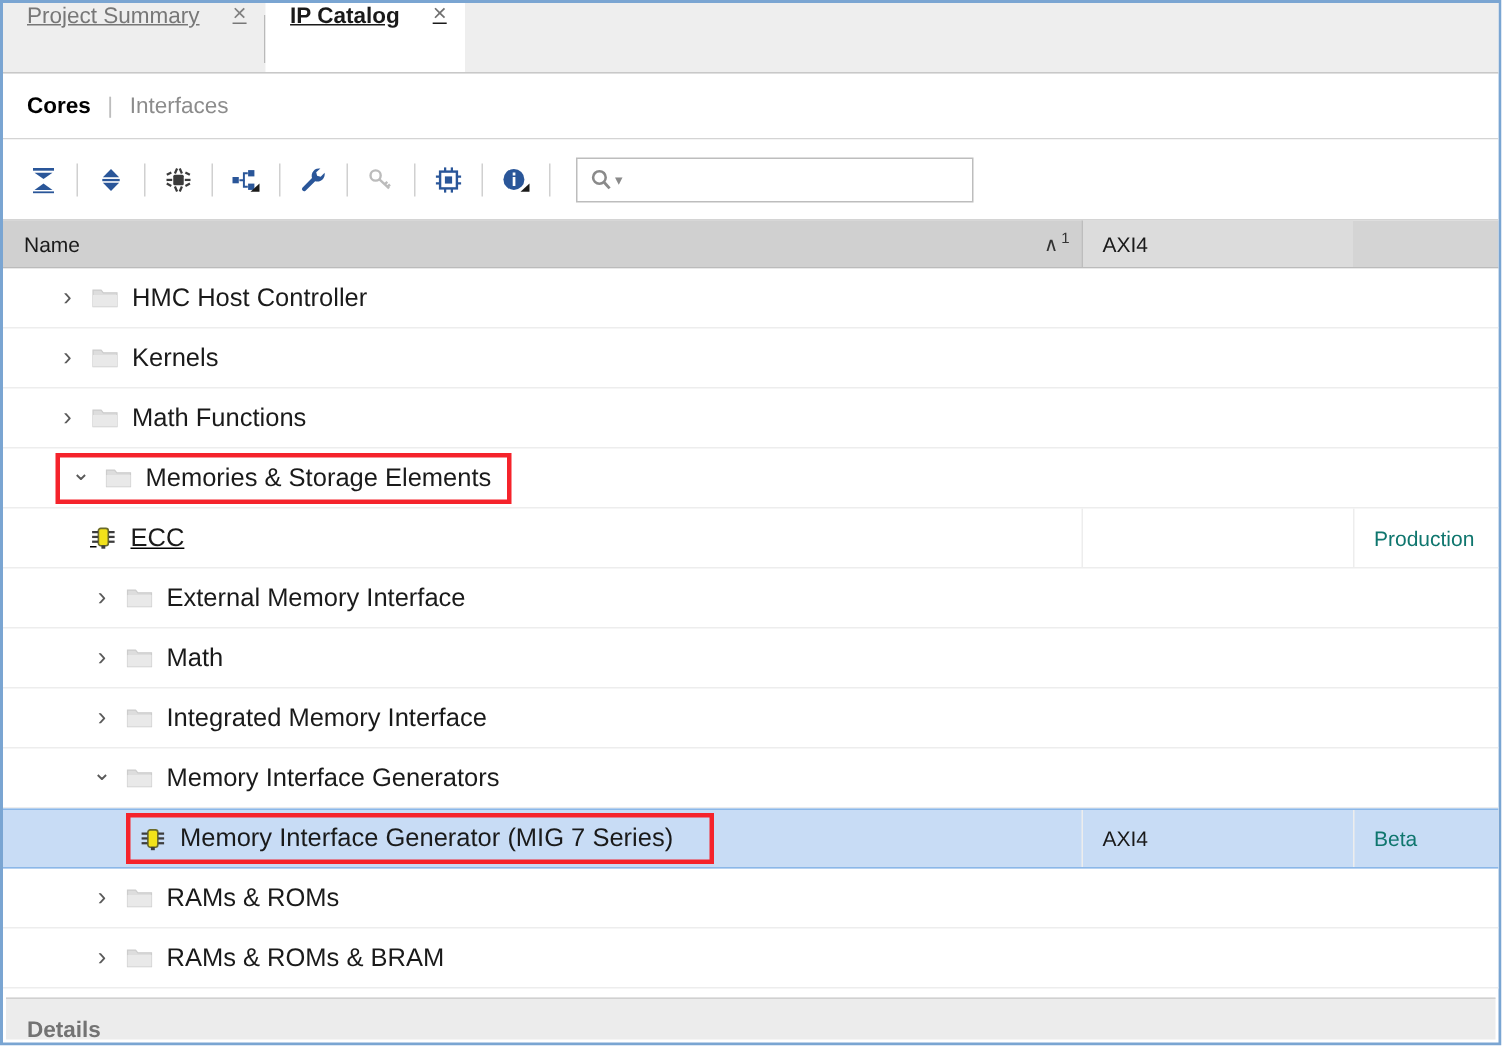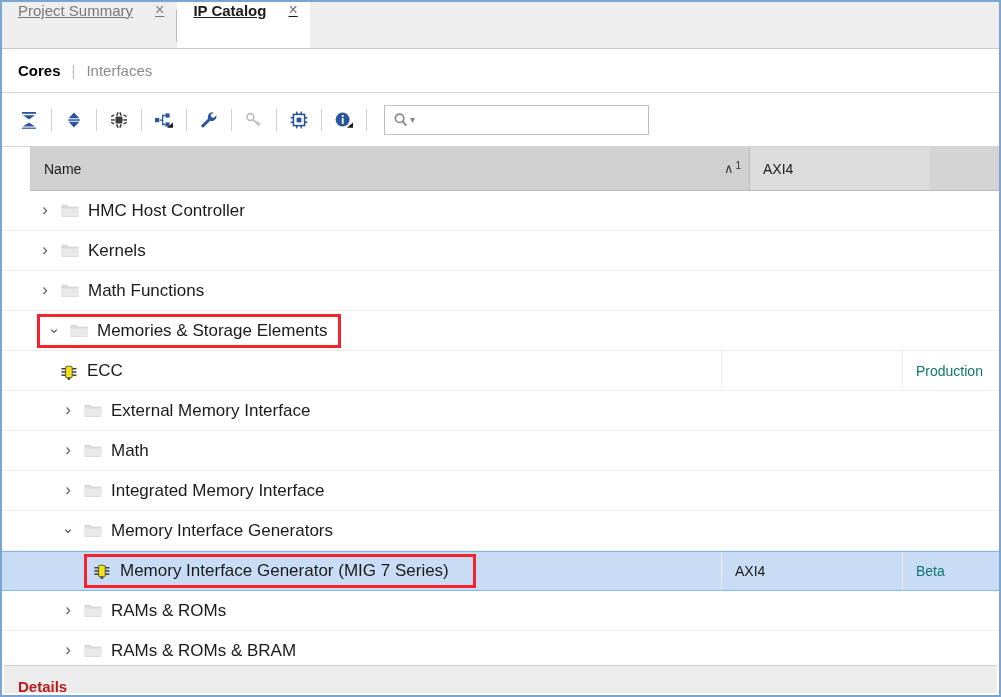--- a/index.html
+++ b/index.html
@@ -128,26 +128,25 @@
     font-size: 13px;
     color: #333;
     flex: 1;
     background: transparent;
     margin-left: 4px;
   }
 
   
   .thead {
     display: flex;
-    height: 44px;
+    height: 32px;
     background: #d4d4d4;
     border-bottom: 1px solid #bbbbbb;
     box-sizing: border-box;
     align-items: flex-start;
-    margin-left: 28px;
   }
   .th {
     font-size: 14px;
     color: #1a1a1a;
     height: 100%;
     display: flex;
     align-items: center;
     box-sizing: border-box;
     cursor: pointer;
     position: relative;
@@ -211,21 +210,21 @@
     bottom: 2px;
     height: 28px;
     background: #ececec;
     border-top: 1px solid #d0d0d0;
     box-sizing: border-box;
     overflow: hidden;
   }
   .details-label {
     font-size: 15px;
     font-weight: bold;
-    color: #b91c1c;
+    color: #737373;
     position: absolute;
     left: 14px;
     top: 12px;
     white-space: nowrap;
   }
 </style>
 </head>
 <body>
 
 <div id="app">
@@ -429,21 +428,21 @@
               </svg>
             </span>
             <span class="node-label">Memories &amp; Storage Elements</span>
           </div>
         </div>
         <div class="cell-axi"></div>
         <div class="cell-status"></div>
       </div>
       <div class="row has-cols">
         <div class="cell-name" style="padding-left: 58px;">
-          <div style="display: flex; align-items: flex-end;">
+          <div style="display: flex; align-items: center; text-decoration: underline;">
             <span class="chev spacer" style="width: 0px;">›</span>
             <span class="icon-slot" style="margin-left: 0px;">
               <svg width="18" height="17" viewBox="0 0 18 17">
                 <rect x="5.6" y="2.2" width="6.6" height="11.6" rx="1.6" fill="#f2e21a" stroke="#6b6b2a" stroke-width="1.1"></rect>
                 <g fill="#3d3d3d">
                   <rect x="1.4" y="4" width="4" height="1.5"></rect>
                   <rect x="1.4" y="7.2" width="4" height="1.5"></rect>
                   <rect x="1.4" y="10.4" width="4" height="1.5"></rect>
                   <rect x="12.4" y="4" width="4" height="1.5"></rect>
                   <rect x="12.4" y="7.2" width="4" height="1.5"></rect>

